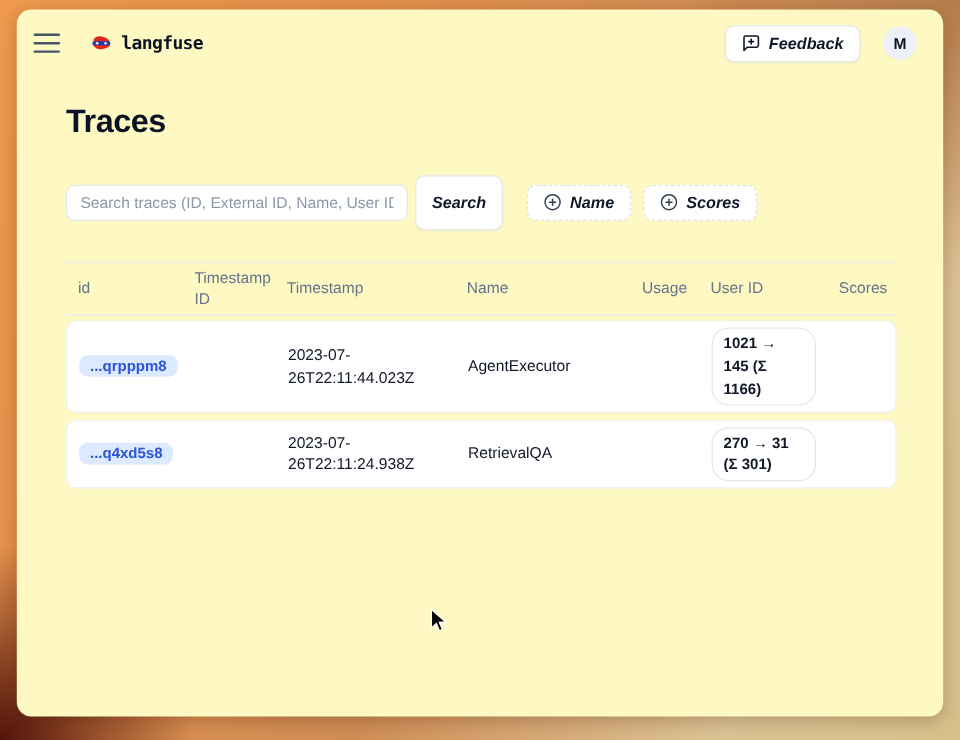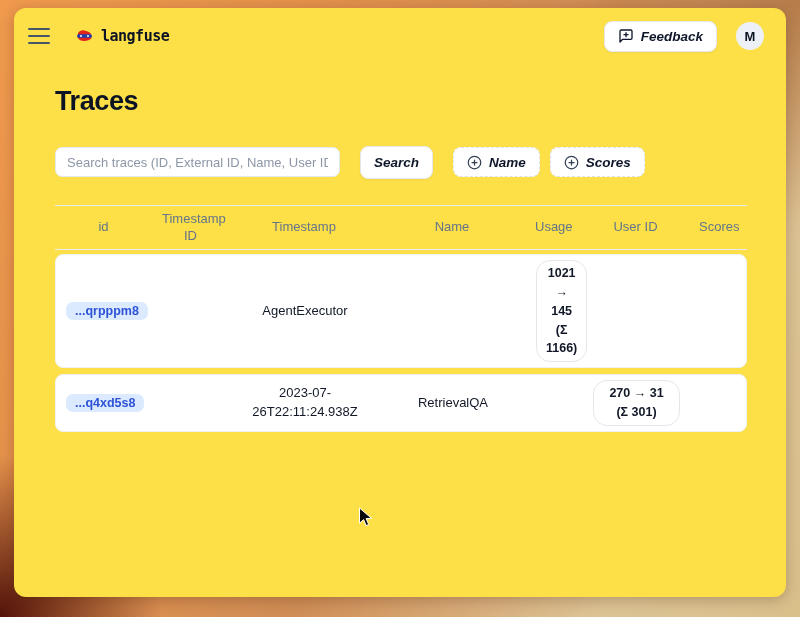--- a/index.html
+++ b/index.html
@@ -7,21 +7,21 @@
   body {
     width:800px; height:617px; overflow:hidden; position:relative;
     font-family:"Liberation Sans", sans-serif;
     background:
       radial-gradient(circle at 0% 100%, rgba(74,12,6,0.95) 0%, rgba(74,12,6,0) 16%),
       radial-gradient(circle at 100% 0%, rgba(155,85,35,0.55) 0%, rgba(155,85,35,0) 22%),
       linear-gradient(118deg, #f09a4e 0%, #e3904b 28%, #cf8d55 55%, #dcc394 82%, #d9c08a 100%);
   }
   .window {
     position:absolute; left:14px; top:8px; width:772px; height:589px;
-    background:#fde047; border-radius:12px; box-shadow:0 3px 14px rgba(60,20,5,.25);
+    background:#fef9c3; border-radius:12px; box-shadow:0 3px 14px rgba(60,20,5,.25);
     overflow:hidden;
   }
   
   .topbar { display:flex; align-items:center; height:56px; padding:0 12px 0 14px; }
   .hamburger { width:22px; height:16px; display:flex; flex-direction:column; justify-content:space-between; cursor:pointer; }
   .hamburger span { display:block; height:2px; background:#475569; border-radius:1px; }
   .brand { display:flex; align-items:center; gap:8px; margin-left:26px; }
   .brand-word { font-family:"DejaVu Sans Mono", monospace; font-weight:700; font-size:15px; color:#0b1324; letter-spacing:-0.5px; }
   .spacer { flex:1; }
   .btn {
@@ -37,26 +37,26 @@
   
   .content { padding:0 39px 0 41px; }
   .page-title { margin:23px 0 0 0; font-size:27px; line-height:1.1; font-weight:700; color:#0b1324; letter-spacing:-0.4px; }
   .search-row { display:flex; align-items:center; margin-top:29px; }
   .search-input {
     width:285px; height:30px; border:1px solid #e2e8f0; border-radius:7px;
     padding:0 11px; font-size:13px; color:#0f172a; outline:none;
     font-family:"Liberation Sans", sans-serif; background:#fff;
   }
   .search-input::placeholder { color:#8d97a8; }
-  .search-btn { margin-left:20px; height:33px; border-radius:8px; }
+  .search-btn { margin-left:6px; height:46px; border-radius:8px; }
   .chip { border:1px dashed #dce2ea; box-shadow:none; margin-left:20px; height:30px; }
   .chip + .chip { margin-left:10px; }
   .plus-circle { display:inline-flex; }
   
-  .table { margin-top:26px; font-size:13px;text-align:center; }
+  .table { margin-top:26px; font-size:13px; }
   .grid7 { display:grid; grid-template-columns:97px 77px 150px 146px 57px 107px 1fr; align-items:center; }
   .thead { border-top:1px solid #e8ebf0; border-bottom:1px solid #e8ebf0; min-height:39px; color:#64748b; padding:3px 0; }
   .th { padding:2px 10px; line-height:1.3; }
   .trow { min-height:54px; border:1px solid #eef1f5; border-radius:8px; margin:4px 0 6px; color:#111827; background:#fff; }
   .td { padding:5px 10px; line-height:1.45; }
   .td-name { white-space:nowrap; }
   .id-pill { display:inline-block; background:#dbeafe; color:#2d53d8; font-weight:700; font-size:12.5px; padding:0 9px; border-radius:7px; cursor:pointer; }
   .usage-pill { display:inline-block; border:1px solid #e5e7eb; border-radius:14px; padding:3px 9px; font-size:12.5px; font-weight:600; line-height:1.5; color:#111827; max-width:92px; }
   
   .cursor { position:absolute; left:358px; top:507px; pointer-events:none; }
@@ -129,20 +129,21 @@
         <div class="th">Timestamp</div>
         <div class="th">Name</div>
         <div class="th">Usage</div>
         <div class="th">User ID</div>
         <div class="th">Scores</div>
       </div>
 
       <div class="grid7 trow">
         <div class="td"><span class="id-pill">...qrpppm8</span></div>
         <div class="td"></div>
+        <div class="td">2023-07-26T22:11:44.023Z</div>
         <div class="td td-name">AgentExecutor</div>
         <div class="td"></div>
         <div class="td"><span class="usage-pill">1021 → 145 (Σ 1166)</span></div>
         <div class="td"></div>
       </div>
 
       <div class="grid7 trow">
         <div class="td"><span class="id-pill">...q4xd5s8</span></div>
         <div class="td"></div>
         <div class="td">2023-07-26T22:11:24.938Z</div>

